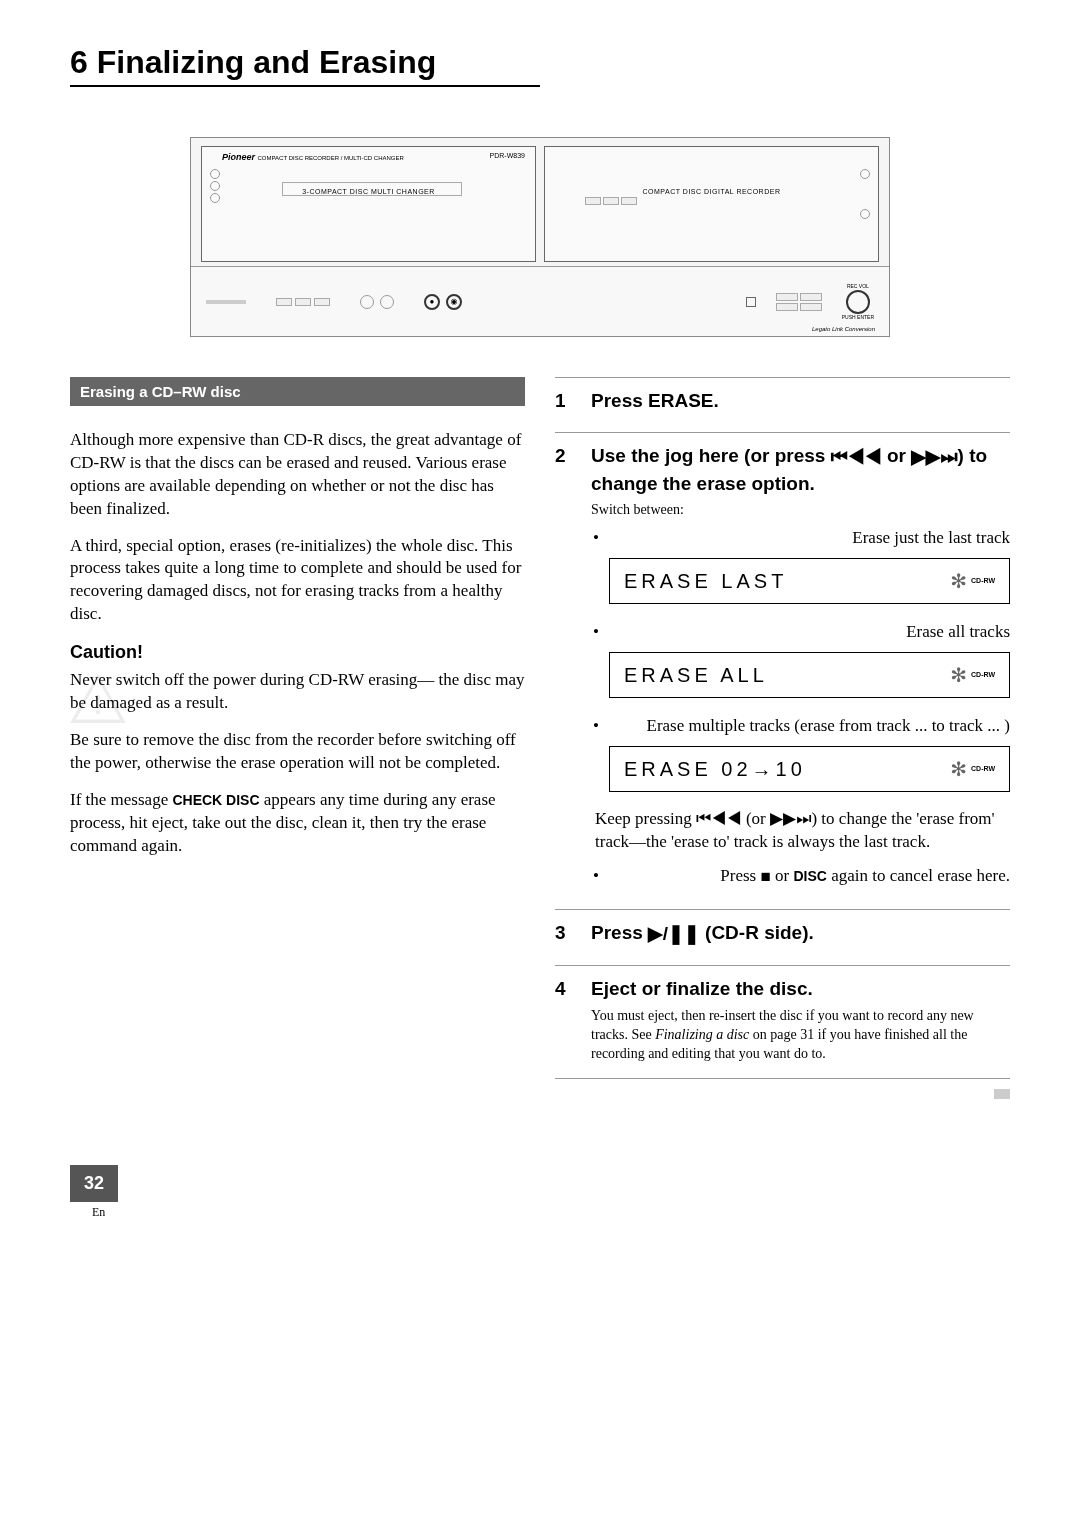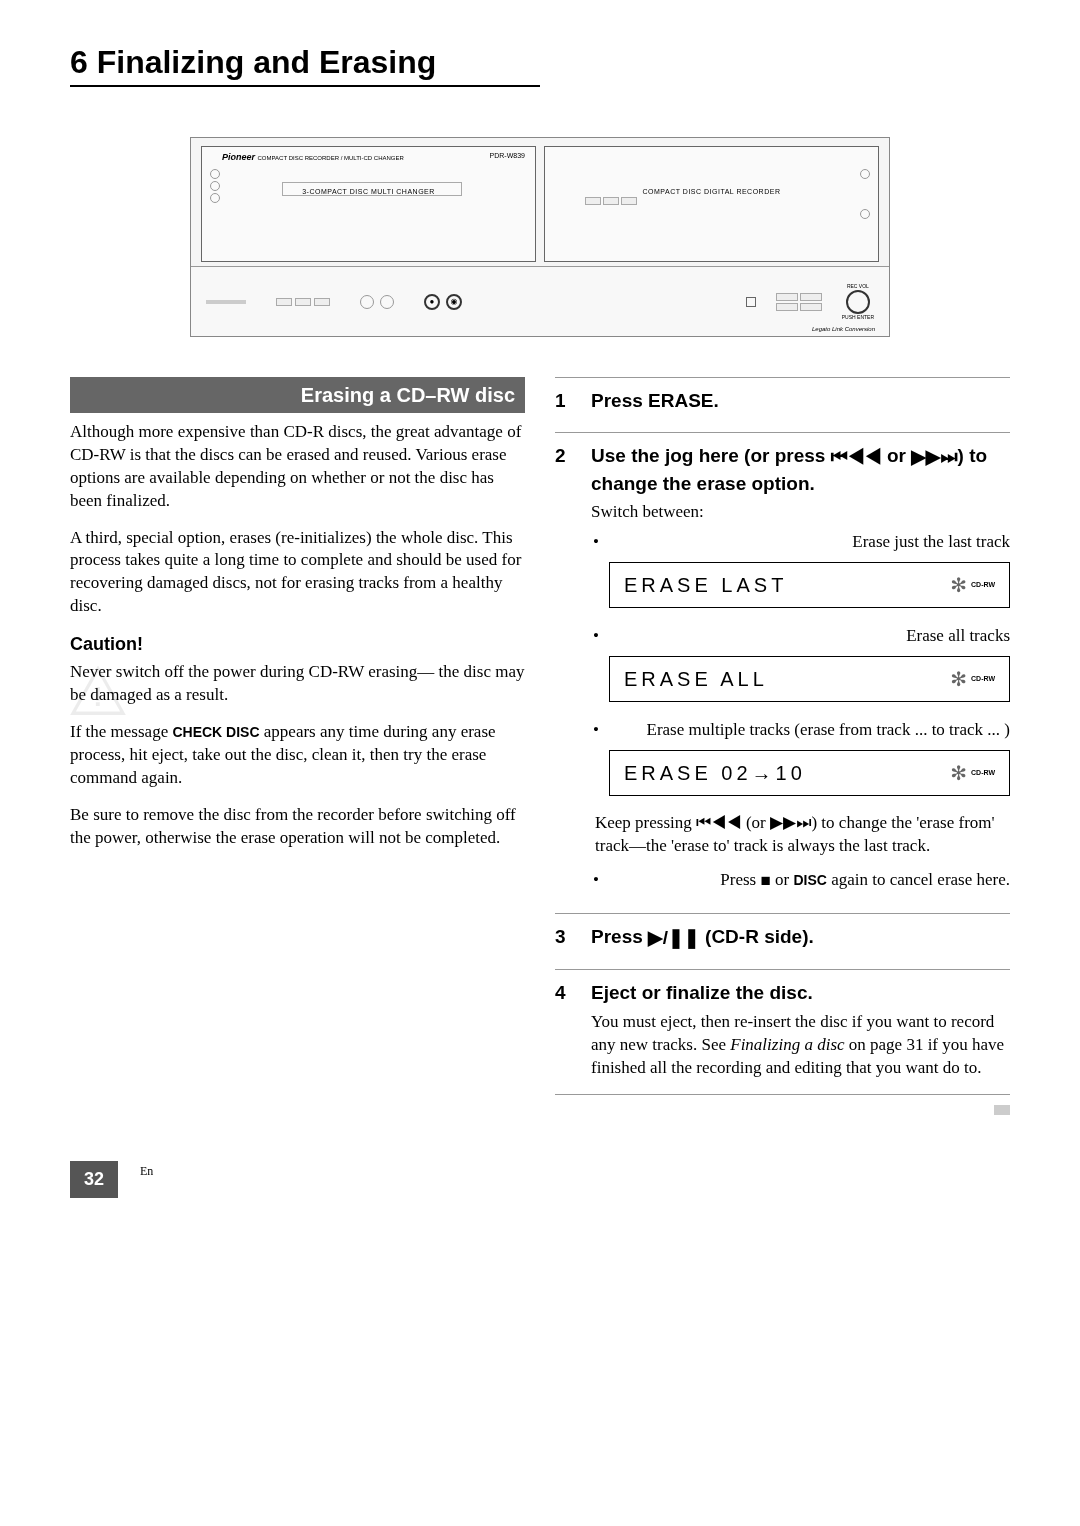--- a/index.html
+++ b/index.html
@@ -124,24 +124,23 @@
       gap: 30px;
     }
     .col {
       flex: 1;
     }
     .section-header {
       background: #666;
       color: #fff;
       font-family: Arial, Helvetica, sans-serif;
       font-weight: bold;
-      font-size: 20px;
+      font-size: 15px;
       padding: 4px 10px;
-      margin-bottom: 8px;
-      text-align: right;
+      margin-bottom: 23px;
     }
     .body-text {
       font-size: 17px;
       margin-bottom: 14px;
       line-height: 1.35;
     }
     .caution {
       font-family: Arial, Helvetica, sans-serif;
       font-weight: bold;
       font-size: 18px;
@@ -189,21 +188,21 @@
     .step-content {
       flex: 1;
     }
     .step-title {
       font-family: Arial, Helvetica, sans-serif;
       font-weight: bold;
       font-size: 19px;
       margin-bottom: 4px;
     }
     .step-body {
-      font-size: 17px;
+      font-size: 14px;
       line-height: 1.35;
     }
     .bullet-list {
       list-style: none;
       margin-top: 6px;
     }
     .bullet-item {
       font-size: 17px;
       margin-bottom: 6px;
       padding-left: 18px;
@@ -258,23 +257,23 @@
       font-size: 14px;
     }
     .inline-italic {
       font-style: italic;
     }
     .icon-inline {
       display: inline-block;
       vertical-align: middle;
     }
     .page-footer {
-      margin-top: 40px;
-      display: flex;
-      flex-direction: row;
+      margin-top: 60px;
+      display: flex;
+      flex-direction: column;
       align-items: flex-start;
     }
     .page-num {
       background: #555;
       color: #fff;
       font-family: Arial, Helvetica, sans-serif;
       font-weight: bold;
       font-size: 18px;
       padding: 6px 14px;
     }
@@ -380,24 +379,24 @@
     <div class="caution">Caution!</div>
     <p class="caution-text">
       <span class="caution-icon">
         <svg viewBox="0 0 100 90">
             <polygon points="50,5 95,85 5,85" fill="none" stroke="#888" stroke-width="6"></polygon>
             <text x="50" y="72" font-size="50" text-anchor="middle" fill="#888" font-family="Arial" font-weight="bold">!</text>
           </svg>
       </span>
       <span>Never switch off the power during CD-RW erasing— the disc may be damaged as a result.</span>
     </p>
+    <p class="body-text">Be sure to remove the disc from the recorder before switching off the power, otherwise the erase operation will not be completed.</p>
     <p class="body-text">
       <span>If the message </span><span class="inline-bold">CHECK DISC</span><span> appears any time during any erase process, hit eject, take out the disc, clean it, then try the erase command again.</span>
     </p>
-    <p class="body-text">Be sure to remove the disc from the recorder before switching off the power, otherwise the erase operation will not be completed.</p>
   </div>
 
   <div class="col">
 
     <div class="step">
       <div class="step-num">1</div>
       <div class="step-content">
         <div class="step-title">Press ERASE.</div>
       </div>
     </div>

